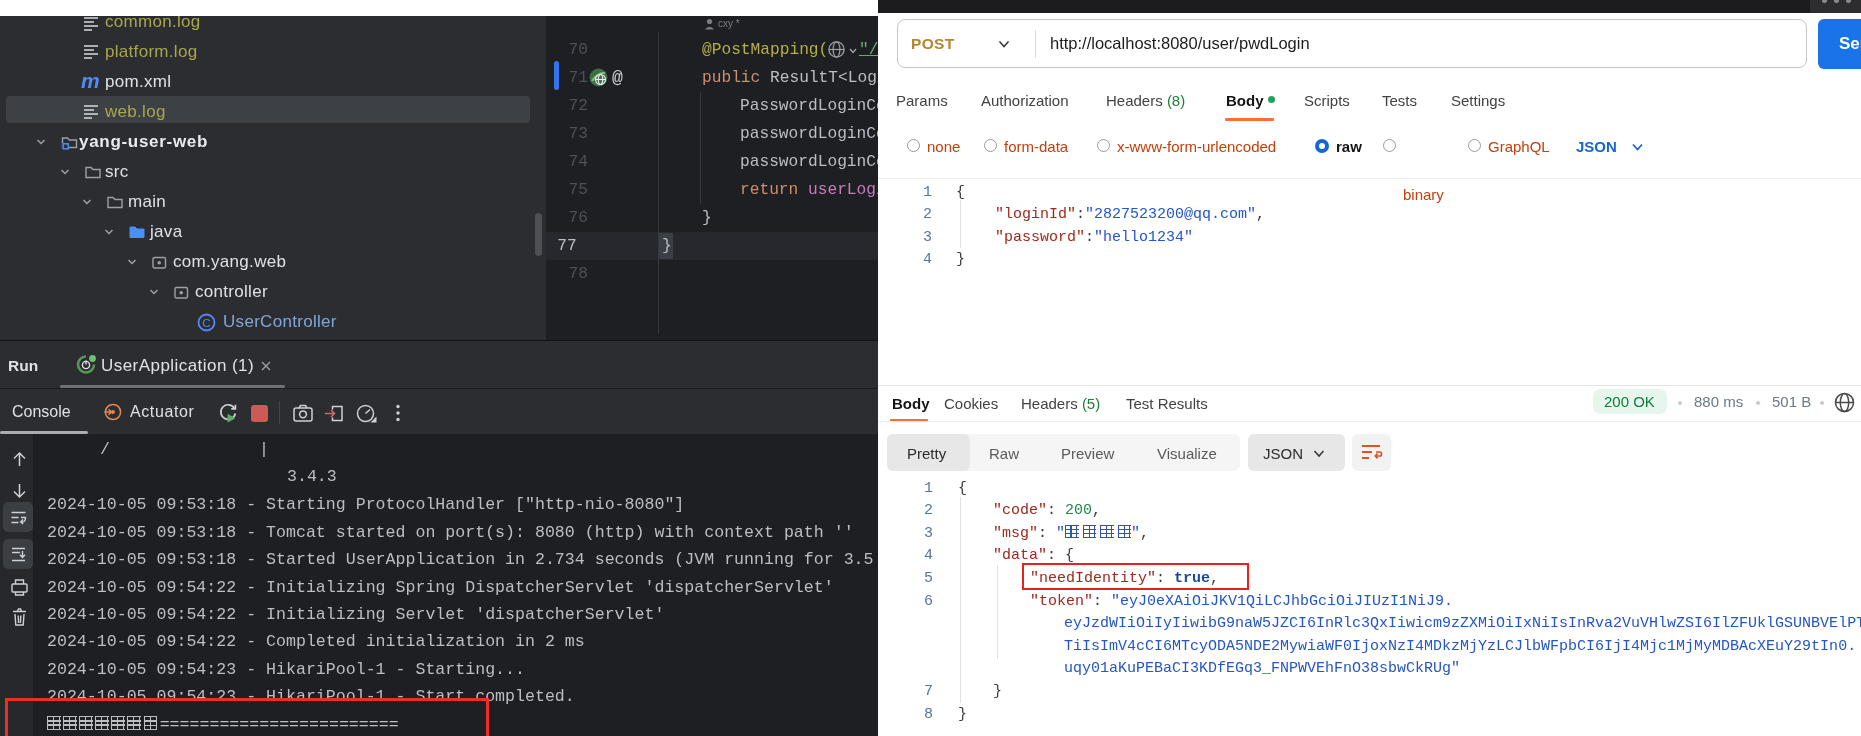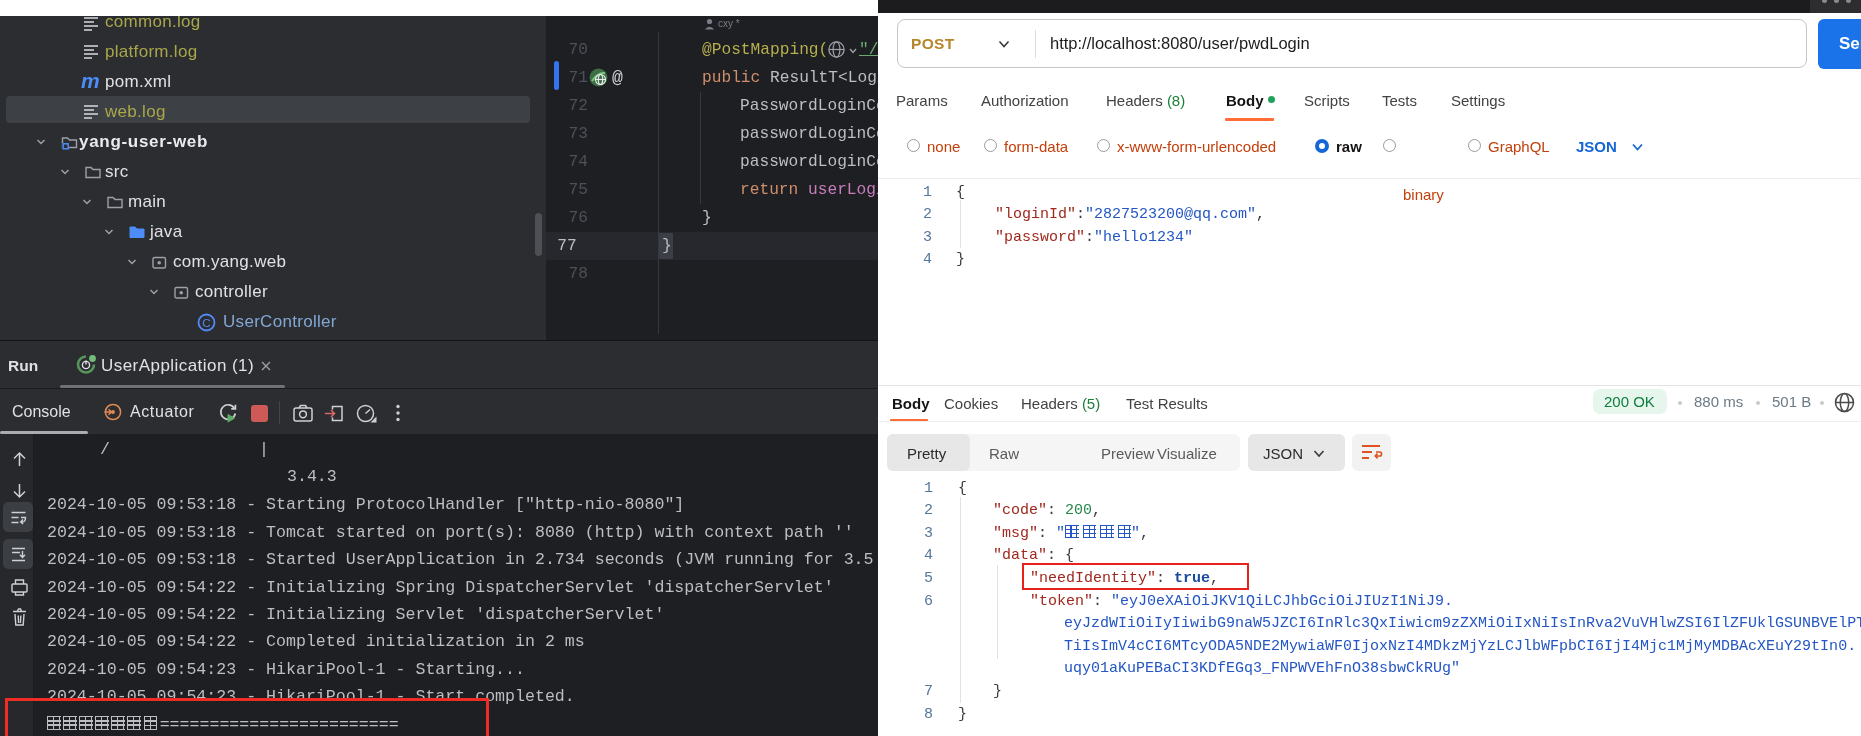--- a/index.html
+++ b/index.html
@@ -351,21 +351,21 @@
       <circle cx="10.5" cy="10.5" r="9" fill="none" stroke="#4a4a4a" stroke-width="1.5"></circle>
       <ellipse cx="10.5" cy="10.5" rx="4.2" ry="9" fill="none" stroke="#4a4a4a" stroke-width="1.5"></ellipse>
       <line x1="1.5" y1="10.5" x2="19.5" y2="10.5" stroke="#4a4a4a" stroke-width="1.5"></line>
     </svg>
   <div class="abs" style="left:0;top:421px;width:983px;height:1px;background:#efefef;"></div>
 
   <div class="abs" style="left:9px;top:434px;width:353px;height:37px;background:#f5f5f5;border-radius:6px;"></div>
   <div class="abs" style="left:9px;top:434px;width:83px;height:37px;background:#e7e7e7;border-radius:6px;"></div>
   <div class="ptab" style="left:29px;top:445px;color:#2b2b2b;">Pretty</div>
   <div class="ptab" style="left:111px;top:445px;color:#5a5a5a;">Raw</div>
-  <div class="ptab" style="left:183px;top:445px;color:#5a5a5a;margin-left:40px;">Preview</div>
+  <div class="ptab" style="left:183px;top:445px;color:#5a5a5a;">Preview</div>
   <div class="ptab" style="left:279px;top:445px;color:#5a5a5a;">Visualize</div>
   <div class="abs" style="left:370px;top:434px;width:97px;height:37px;background:#e7e7e7;border-radius:6px;"></div>
   <div class="ptab" style="left:385px;top:445px;color:#2b2b2b;">JSON</div>
   <svg class="abs" style="left:434px;top:448px;" width="14" height="11">
       <path d="M2.5 3 L7 8 L11.5 3" stroke="#3a3a3a" stroke-width="1.6" fill="none"></path>
     </svg>
   <div class="abs" style="left:474px;top:434px;width:39px;height:37px;background:#f2f2f2;border-radius:6px;"></div>
   <svg class="abs" style="left:482px;top:443px;" width="23" height="20">
       <path d="M2 3 h18 M2 9 h10 M2 15 h7" stroke="#e05320" stroke-width="2" fill="none"></path>
       <path d="M16 9 h4 q1.5 0 1.5 2 t-1.5 2 h-4 M17.5 10.5 l-2.2 2.5 2.3 2.3" stroke="#e05320" stroke-width="1.7" fill="none"></path>

